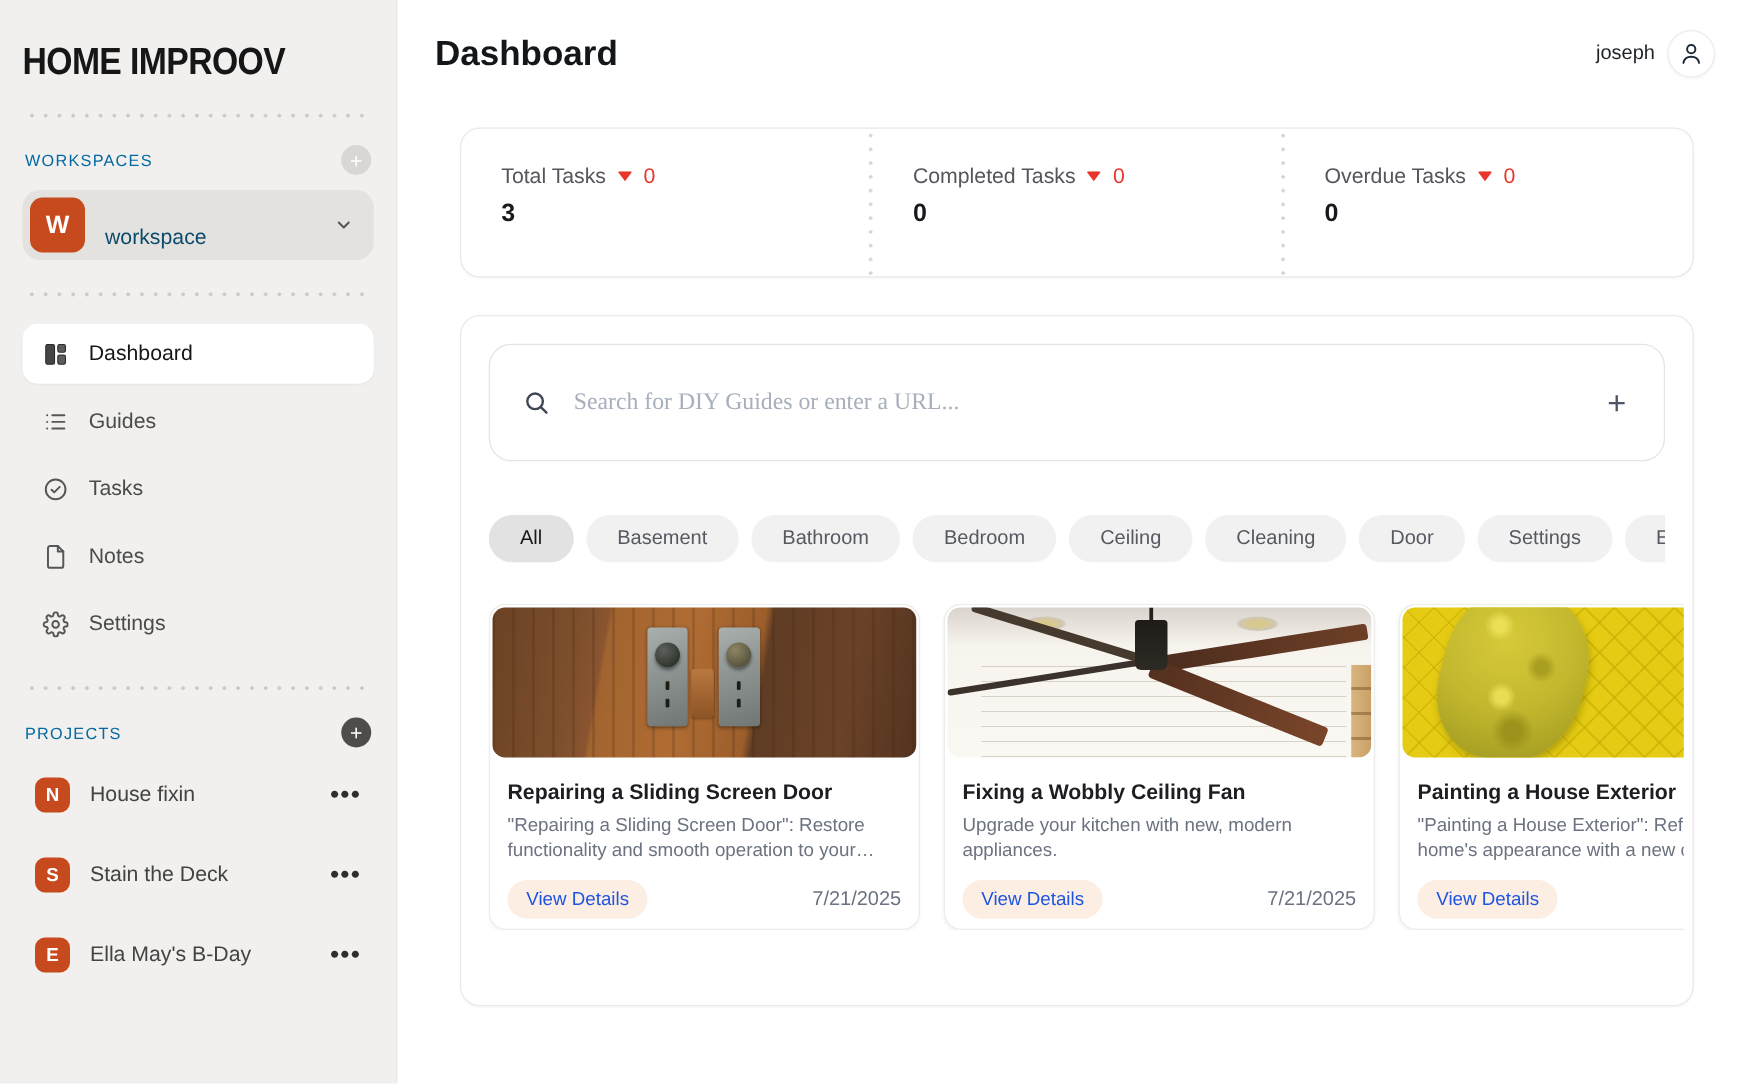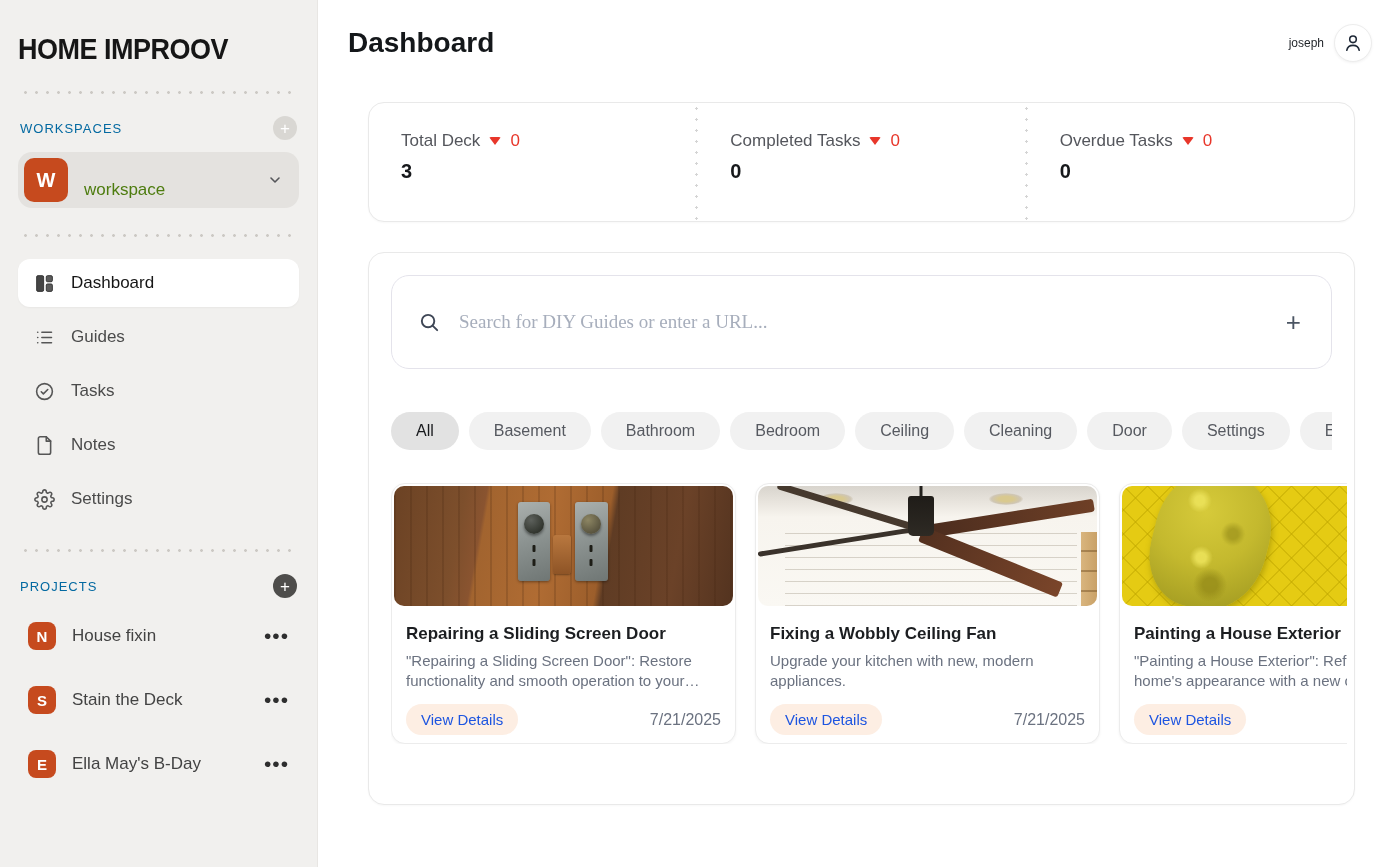--- a/index.html
+++ b/index.html
@@ -14,40 +14,40 @@
     background-size:11px 3px; background-repeat:repeat-x; }
   .section-head { display:flex; align-items:center; justify-content:space-between; margin-top:22px; padding:0 2px; }
   .section-label { font-size:13px; letter-spacing:1px; color:#0369a1; font-weight:500; }
   .plus-btn { width:24px; height:24px; border-radius:50%; display:flex; align-items:center; justify-content:center;
     color:#ffffff; font-size:17px; line-height:1; cursor:pointer; }
   .plus-btn.light { background:#d9d7d3; }
   .plus-btn.dark { background:#4e4d4b; }
   .workspace-select { margin-top:12px; height:56px; background:#e4e2df; border-radius:14px; display:flex; align-items:center; padding:0 16px 0 6px; cursor:pointer; }
   .ws-avatar { width:44px; height:44px; border-radius:10px; background:#c64a1e; color:#fff; font-size:20px; font-weight:700;
     display:flex; align-items:center; justify-content:center; }
-  .ws-name { margin-left:16px; font-size:17px; color:#4d7c0f; font-weight:500; flex:1;margin-top:20px; }
+  .ws-name { margin-left:16px; font-size:17px; color:#0c4a6e; font-weight:500; flex:1;margin-top:20px; }
   .nav { margin-top:22px; display:flex; flex-direction:column; gap:6px; }
   .nav-item { height:48px; display:flex; align-items:center; gap:16px; padding:0 16px; border-radius:12px;
     font-size:17px; color:#4b4b4b; cursor:pointer; }
   .nav-item svg { stroke:#565656; }
   .nav-item.active { background:#ffffff; color:#161616; box-shadow:0 1px 2px rgba(0,0,0,0.04); }
   .nav-item.active svg { stroke:#2b2b2b; }
   .projects { margin-top:14px; display:flex; flex-direction:column; gap:16px; padding:0 2px; }
   .project-item { height:48px; display:flex; align-items:center; gap:16px; padding:0 8px; cursor:pointer; }
   .proj-avatar { width:28px; height:28px; border-radius:8px; background:#c64a1e; color:#fff; font-size:15px; font-weight:700;
     display:flex; align-items:center; justify-content:center; }
   .proj-name { font-size:17px; color:#434343; flex:1; }
   .proj-menu { color:#2e2e2e; font-size:21px; letter-spacing:1px; line-height:0.4; cursor:pointer; }
 
   
   .main { flex:1; height:100%; background:#ffffff; overflow:hidden; }
   .topbar { display:flex; align-items:center; justify-content:space-between; padding:24px 28px 0 30px; }
   .page-title { font-size:28px; font-weight:700; color:#14171a; }
   .user-chip { display:flex; align-items:center; gap:10px; }
-  .user-name { font-size:12px; color:#1f2328; }
+  .user-name { font-size:16px; color:#1f2328; }
   .avatar-btn { width:38px; height:38px; border-radius:50%; background:#fff; border:1px solid #ededed;
     box-shadow:0 1px 3px rgba(0,0,0,0.06); display:flex; align-items:center; justify-content:center; cursor:pointer; }
 
   .content { padding:40px 45px 0 50px; }
 
   
   .stats-card { background:#fff; border:1px solid #e9e9e9; border-radius:16px; height:120px; display:flex; box-shadow:0 1px 2px rgba(0,0,0,0.03); overflow:hidden; }
   .stat-col { flex:1; padding:28px 0 0 32px; }
   .dotted-v { width:3px; height:100%;
     background-image:radial-gradient(circle, #d4d4d4 1.2px, transparent 1.4px);
@@ -237,21 +237,21 @@
           </svg>
       </span>
     </div>
   </div>
 
   <div class="content">
 
     <section class="stats-card">
       <div class="stat-col">
         <div class="stat-label-row">
-          <span class="stat-label">Total Deck</span>
+          <span class="stat-label">Total Tasks</span>
           <span class="tri-down"></span>
           <span class="stat-badge">0</span>
         </div>
         <div class="stat-value">3</div>
       </div>
       <div class="dotted-v"></div>
       <div class="stat-col">
         <div class="stat-label-row">
           <span class="stat-label">Completed Tasks</span>
           <span class="tri-down"></span>

